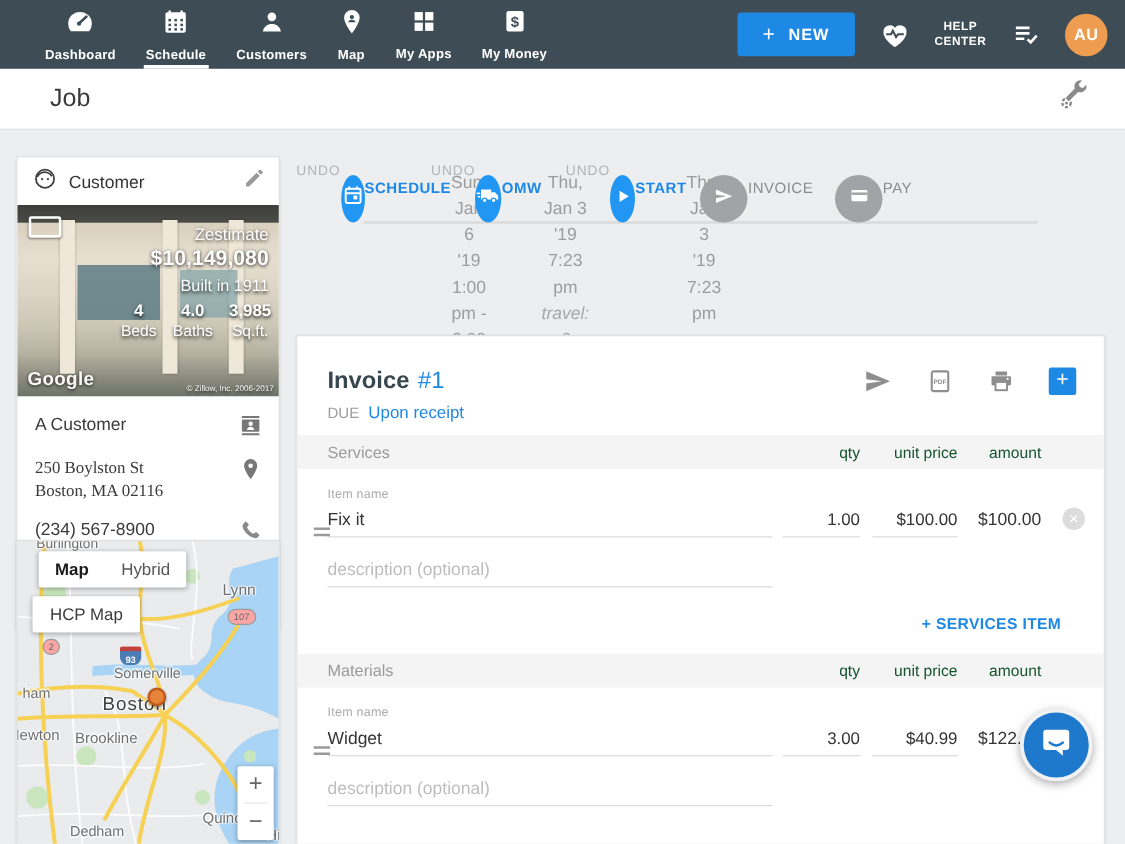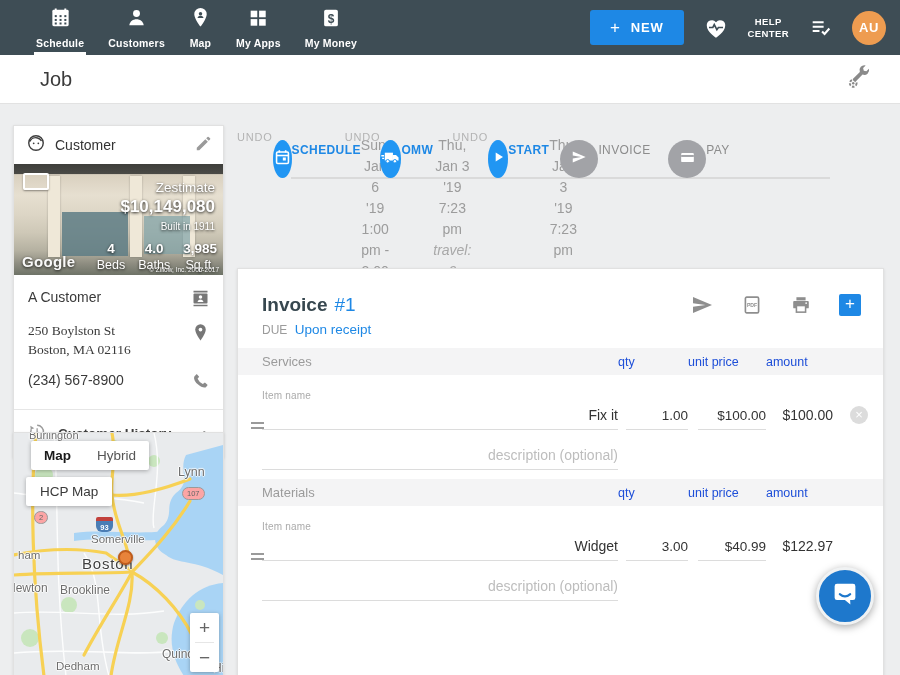--- a/index.html
+++ b/index.html
@@ -27,30 +27,30 @@
     display:flex;align-items:center;z-index:10;}
   .page-title{font-size:20px;color:#3A3A3A;padding-left:40px;}
   .page-header-tools{margin-left:auto;padding-right:28px;display:flex;align-items:center;cursor:pointer;}
   
   .card{background:#fff;border:1px solid #E1E1E1;box-shadow:0 1px 3px rgba(0,0,0,.10);}
   
   .customer-card{position:absolute;left:13px;top:125px;width:209px;}
   .cust-head{height:38px;display:flex;align-items:center;padding:0 10px 0 12px;}
   .cust-head .cust-title{font-size:14px;font-weight:normal;color:#333;margin-left:9px;}
   .cust-head .spacer{flex:1;}
-  .photo{position:relative;height:111px;overflow:hidden;cursor:pointer;
+  .photo{position:relative;height:153px;overflow:hidden;cursor:pointer;
     background:linear-gradient(180deg,#3E3E3B 0%,#4A4A46 9%,#D9D0BF 9.5%,#E6DFD0 28%,#DCD5C5 46%,#CEC8B7 62%,#B5B1A1 78%,#8D8C80 90%,#6E7367 100%);}
   .photo .pilaster{position:absolute;top:12px;bottom:18px;width:12px;background:#EFE8D8;box-shadow:0 0 2px rgba(0,0,0,.25);}
   .photo .glass{position:absolute;top:48px;height:44px;background:#5E7D85;opacity:.85;}
   .photo .glass2{position:absolute;top:52px;height:38px;background:#7FA3A8;opacity:.7;}
   .photo .ovl{position:absolute;color:#fff;text-shadow:0 1px 3px rgba(0,0,0,.85);white-space:nowrap;}
   .sv-rect{position:absolute;top:9px;left:9px;width:22px;height:13px;border:2px solid #fff;border-radius:2px;box-shadow:0 1px 2px rgba(0,0,0,.4);}
   .z-label{top:16px;right:8px;font-size:13.5px;}
   .z-value{top:33px;right:8px;font-size:17px;font-weight:bold;}
-  .z-built{top:57px;right:8px;font-size:10px;}
+  .z-built{top:57px;right:8px;font-size:13px;}
   .z-stats{position:absolute;top:77px;right:6px;display:flex;gap:13px;text-align:center;color:#fff;text-shadow:0 1px 3px rgba(0,0,0,.85);}
   .z-stats .stat .v{font-size:13.5px;font-weight:bold;}
   .z-stats .stat .l{font-size:12.5px;margin-top:2px;}
   .g-logo{bottom:5px;left:8px;font-size:15px;font-weight:bold;letter-spacing:.3px;opacity:.95;}
   .z-copy{bottom:2px;right:4px;font-size:6.5px;opacity:.95;}
   .cust-row{display:flex;align-items:flex-start;padding:0 12px 0 14px;color:#3A3A3A;}
   .cust-row .txt{font-size:13.5px;line-height:1.4;}
   .cust-row .spacer{flex:1;}
   .cust-row.r1{padding-top:13px;gap:12px;}
   .cust-row.r2{padding-top:9px;font-family:Liberation Serif, serif;}
@@ -103,28 +103,28 @@
   .plus-btn{width:22px;height:22px;background:#1E88E5;border-radius:2px;color:#fff;font-size:17px;line-height:20px;text-align:center;cursor:pointer;}
   .due-row{margin-top:5px;font-size:12px;color:#9B9B9B;}
   .due-row .due-val{font-size:13.5px;color:#1E88E5;margin-left:4px;cursor:pointer;}
   .assignee-row{display:flex;justify-content:flex-end;padding:4px 12px 0 0;}
   .chip{display:flex;align-items:center;background:#EBEBEB;border-radius:16px;padding:3px 14px 3px 4px;cursor:pointer;}
   .chip .chip-av{width:24px;height:24px;border-radius:50%;background:#8A8A8A;display:flex;align-items:center;justify-content:center;}
   .chip .chip-name{font-size:13px;color:#4A4A4A;margin-left:8px;}
   .grid{display:grid;grid-template-columns:356px 70px 78px 67px 52px;box-sizing:border-box;padding-left:24px;}
   .sec-bar{background:#F4F4F5;height:27px;margin-top:11px;align-items:center;}
   .sec-bar .sec-name{font-size:13px;color:#9B9B9B;}
-  .sec-bar .colh{font-size:12.5px;color:#1d4ed8;}
+  .sec-bar .colh{font-size:12.5px;color:#14532d;text-align:right;}
   .item-block{position:relative;margin-top:15px;}
   .drag{position:absolute;left:13px;top:29px;width:13px;cursor:grab;}
   .drag i{display:block;height:2px;background:#9A9A9A;margin:3px 0;}
   .iname-label{font-size:10px;color:#ABABAB;padding-left:24px;letter-spacing:.2px;}
   .input-row{align-items:end;margin-top:2px;}
   .uin{border:none;border-bottom:1px solid #DCDCDC;background:transparent;outline:none;
-    font-family:inherit;font-size:14px;color:#333;padding:4px 0 6px 0;text-align:right;}
+    font-family:inherit;font-size:14px;color:#333;padding:4px 0 6px 0;}
   .uin::placeholder{color:#BDBDBD;}
   .name-in{width:100%;box-sizing:border-box;}
   .num-in{justify-self:end;width:62px;text-align:right;font-size:13.5px;}
   .unit-in{justify-self:end;width:68px;text-align:right;font-size:13.5px;}
   .amount-cell{text-align:right;font-size:14px;color:#333;padding-bottom:7px;}
   .remove-cell{display:flex;justify-content:center;align-items:end;padding-bottom:6px;}
   .x-btn{width:18px;height:18px;border-radius:50%;background:#DCDCDC;color:#fff;font-size:13px;line-height:17px;text-align:center;cursor:pointer;}
   .desc-row{margin-top:13px;}
   .desc-in{grid-column:1;width:100%;box-sizing:border-box;}
   .add-row{text-align:right;padding:20px 34px 6px 0;}
@@ -132,20 +132,28 @@
   
   .chat-bubble{position:absolute;left:816px;top:567px;width:52px;height:52px;border-radius:50%;
     background:#1E78CC;border:3px solid #F0F2F3;box-shadow:0 2px 8px rgba(0,0,0,.35);
     display:flex;align-items:center;justify-content:center;cursor:pointer;z-index:60;}
 </style>
 </head>
 <body>
 
 <div class="topnav">
   <div class="nav-items">
+    <div class="nav-item">
+      <span><svg viewBox="0 0 24 24" width="24" height="24">
+            <path d="M12 4.5A9.5 9.5 0 0 0 2.5 14a9.5 9.5 0 0 0 2.2 6h14.6a9.5 9.5 0 0 0 2.2-6A9.5 9.5 0 0 0 12 4.5z" fill="#fff"></path>
+            <path d="M11.2 13.8l6-5.6" stroke="#3E4D55" stroke-width="2" stroke-linecap="round"></path>
+            <circle cx="11.2" cy="13.9" r="1.7" fill="#3E4D55"></circle>
+          </svg></span>
+      <span class="nav-label">Dashboard</span>
+    </div>
     <div class="nav-item active">
       <span><svg viewBox="0 0 24 24" width="23" height="23">
             <path d="M7 2.5v3M17 2.5v3" stroke="#fff" stroke-width="2"></path>
             <rect x="3.5" y="4" width="17" height="17" rx="1.5" fill="#fff"></rect>
             <g fill="#3E4D55">
               <rect x="6" y="9.5" width="2.1" height="2.1"></rect>
               <rect x="11" y="9.5" width="2.1" height="2.1"></rect>
               <rect x="16" y="9.5" width="2.1" height="2.1"></rect>
               <rect x="6" y="13.5" width="2.1" height="2.1"></rect>
               <rect x="11" y="13.5" width="2.1" height="2.1"></rect>
@@ -502,20 +510,21 @@
       <input class="uin unit-in" value="$100.00" style="">
       <div class="amount-cell">$100.00</div>
       <div class="remove-cell">
           <div class="x-btn">×</div>
         </div>
     </div>
     <div class="grid desc-row">
       <input class="uin desc-in" placeholder="description (optional)" style="">
     </div>
   </div>
+  <div class="add-row"><span class="add-link">+ SERVICES ITEM</span></div>
 
   <div class="grid sec-bar" style="margin-top:9px">
     <span class="sec-name">Materials</span>
     <span class="colh">qty</span>
     <span class="colh">unit price</span>
     <span class="colh">amount</span>
     <span></span>
   </div>
   <div class="item-block">
     <div class="drag">

